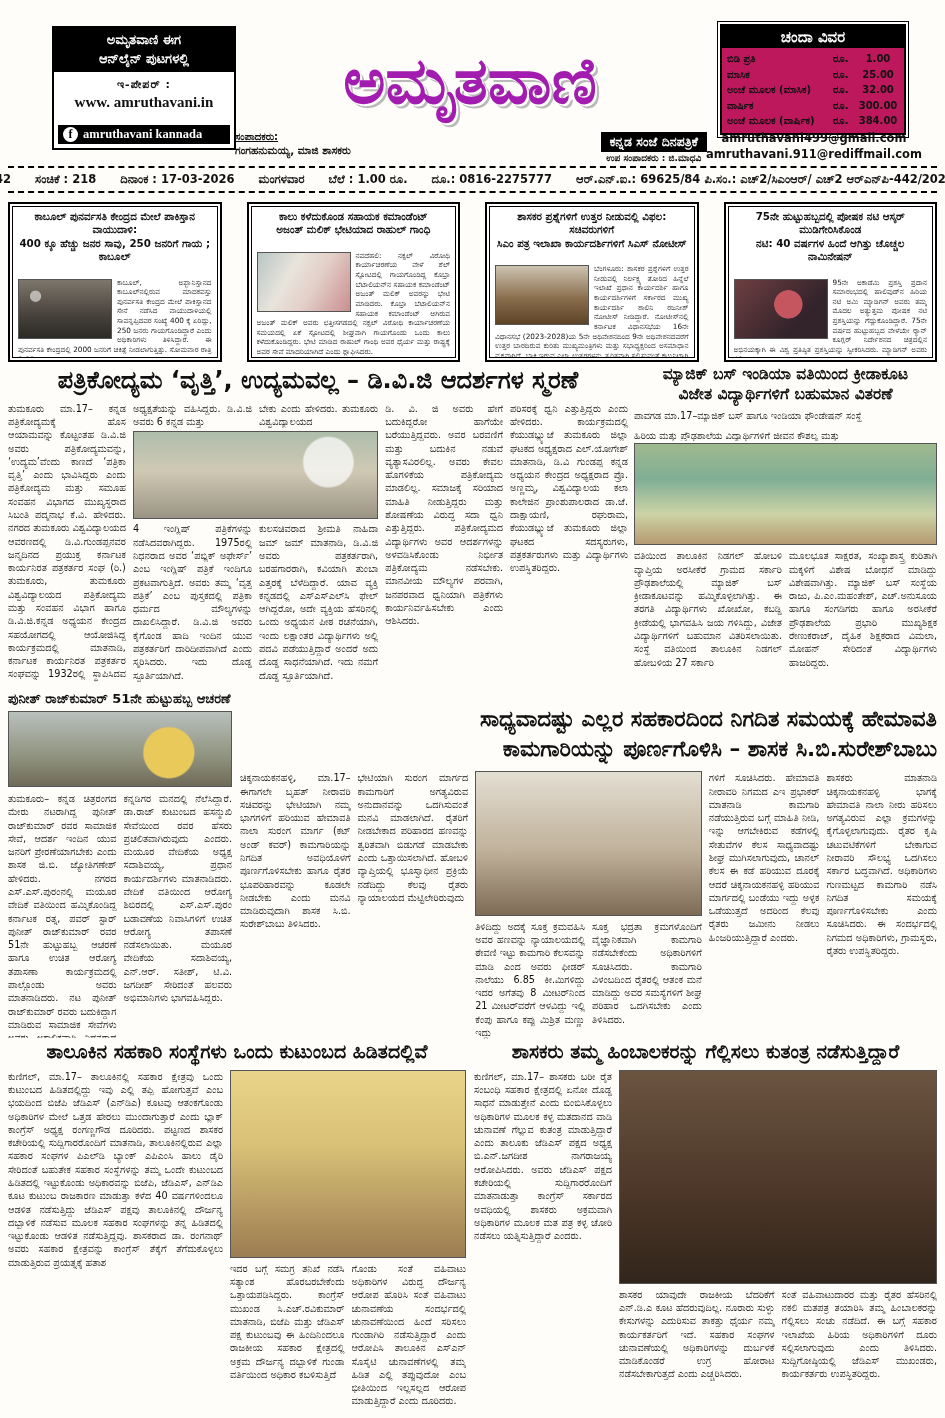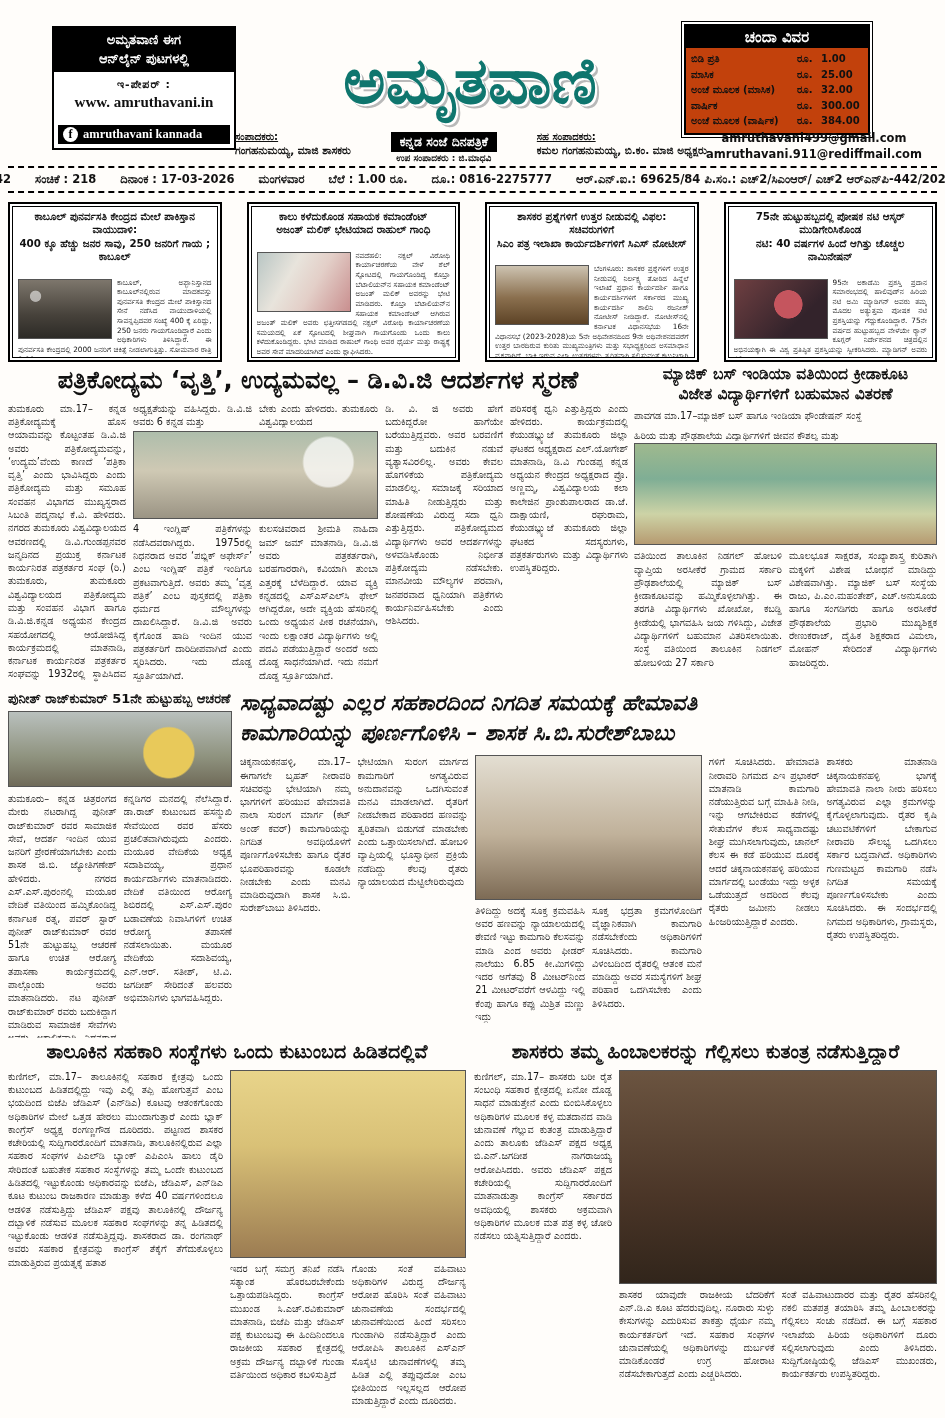--- a/index.html
+++ b/index.html
@@ -13,37 +13,37 @@
   .ob-mid{text-align:center;padding:6px 2px 4px;}
   .ob-ep{font-size:11px;font-weight:bold;letter-spacing:1px;}
   .ob-web{font-size:15px;font-weight:bold;font-family:"Liberation Serif","DejaVu Serif",serif;margin-top:3px;}
   .ob-fb{position:absolute;left:4px;right:4px;bottom:4px;background:#000;color:#fff;display:flex;align-items:center;gap:5px;padding:2px 5px;}
   .fb-circle{width:15px;height:15px;border-radius:50%;background:#fff;color:#000;font-weight:bold;font-size:12px;
              display:flex;align-items:center;justify-content:center;font-family:"Liberation Serif",serif;}
   .ob-fb-label{font-size:12.5px;font-weight:bold;font-family:"Liberation Serif","DejaVu Serif",serif;}
 
   .tagline{position:absolute;left:235px;top:20px;width:470px;text-align:center;font-size:13px;font-weight:bold;}
   .masthead-title{position:absolute;left:225px;top:40px;width:490px;text-align:center;
-      font-size:64px;font-weight:800;color:#0f766e;line-height:1.3;
+      font-size:64px;font-weight:800;color:#a21caf;line-height:1.3;
       text-shadow:2px 2px 0 #ffffff,4px 4px 0 #b9b9b9;}
   .editors-row{position:absolute;left:235px;top:131px;width:472px;display:flex;justify-content:space-between;}
   .ed-block{text-align:left;}
   .ed-label{font-size:10px;font-weight:bold;text-decoration:underline;}
   .ed-name{font-size:10.5px;font-weight:bold;margin-top:1px;}
   .badge-block{text-align:center;}
   .badge{display:inline-block;background:#000;color:#fff;font-size:12.5px;font-weight:bold;padding:2px 9px;}
   .badge-sub{font-size:9px;font-weight:bold;margin-top:1px;}
 
-  .sub-box{position:absolute;left:684px;top:24px;width:182px;border:2px solid #000;box-shadow:0 0 0 2px #fff,0 0 0 3px #000;background:#c2410c;}
+  .sub-box{position:absolute;left:720px;top:24px;width:182px;border:2px solid #000;box-shadow:0 0 0 2px #fff,0 0 0 3px #000;background:#be185d;}
   .sub-title{background:#000;color:#fff;text-align:center;font-size:15px;font-weight:bold;padding:2px 0;}
   .sub-rows{padding:3px 5px 4px;}
   .sub-row{display:flex;font-size:10px;font-weight:bold;line-height:1.55;}
   .sub-label{flex:1;}
   .sub-cur{width:24px;}
-  .sub-val{width:42px;text-align:left;}
+  .sub-val{width:42px;text-align:center;}
   .emails{position:absolute;left:705px;top:130px;width:218px;text-align:center;font-weight:bold;font-size:11.5px;line-height:1.4;}
 
   
   .infoline{position:absolute;left:8px;right:8px;top:166px;border-top:2px dashed #000;border-bottom:2px dashed #000;
             padding:4px 0 5px;display:flex;justify-content:center;gap:24px;font-size:11.5px;font-weight:bold;white-space:nowrap;}
 
   
   .briefs{position:absolute;left:8px;right:8px;top:202px;height:160px;display:flex;gap:25px;}
   .brief{flex:1;border:2px solid #000;padding:2px;background:#fff;}
   .brief-inner{border:1px solid #000;height:100%;padding:3px 5px;box-sizing:border-box;overflow:hidden;}
@@ -88,21 +88,21 @@
   .magic-photo{height:100px;margin:2px 0 4px;}
   .magic-cols{height:150px;}
 
   
   .puneeth{position:absolute;left:8px;top:691px;width:224px;}
   .puneeth-headline{font-size:13px;font-weight:800;white-space:nowrap;margin:0 0 4px;}
   .puneeth-photo{height:74px;margin-bottom:5px;}
   .puneeth-cols{height:246px;}
 
   .hemavati{position:absolute;left:240px;top:688px;width:697px;}
-  .hemavati-headline{font-size:21.5px;font-weight:800;text-align:left;line-height:1.38;margin:0 0 8px;font-style:italic;}
+  .hemavati-headline{font-size:21.5px;font-weight:800;text-align:right;line-height:1.38;margin:16px 0 8px;}
   .hemavati-cols{height:268px;}
   .hemavati-mid{flex:2.05;display:flex;flex-direction:column;}
   .hemavati-photo{height:152px;margin-bottom:4px;}
   .hemavati-mid-bottom{flex:1;}
 
   
   .coop{position:absolute;left:8px;top:1040px;width:458px;}
   .bottom-headline{font-size:19px;font-weight:800;text-align:center;line-height:1.25;margin:0 0 6px;}
   .coop-cols{height:338px;}
   .coop-left{flex:0 0 215px;}
@@ -140,24 +140,20 @@
   <div class="masthead-title">ಅಮೃತವಾಣಿ</div>
 
   <div class="editors-row">
     <div class="ed-block">
       <div class="ed-label">ಸಂಪಾದಕರು:</div>
       <div class="ed-name">ಗಂಗಹನುಮಯ್ಯ, ಮಾಜಿ ಶಾಸಕರು</div>
     </div>
     <div class="badge-block">
       <div class="badge">ಕನ್ನಡ ಸಂಜೆ ದಿನಪತ್ರಿಕೆ</div>
       <div class="badge-sub">ಉಪ ಸಂಪಾದಕರು : ಜಿ.ಮಾಧವಿ</div>
-    </div>
-    <div class="ed-block">
-      <div class="ed-label">ಸಹ ಸಂಪಾದಕರು:</div>
-      <div class="ed-name">ಕಮಲ ಗಂಗಹನುಮಯ್ಯ, ಬಿ.ಕಂ. ಮಾಜಿ ಅಧ್ಯಕ್ಷರು</div>
     </div>
   </div>
 
   <div class="sub-box">
     <div class="sub-title">ಚಂದಾ ವಿವರ</div>
     <div class="sub-rows">
       <div class="sub-row">
         <span class="sub-label">ಬಿಡಿ ಪ್ರತಿ</span>
         <span class="sub-cur">ರೂ.</span>
         <span class="sub-val">1.00</span>

